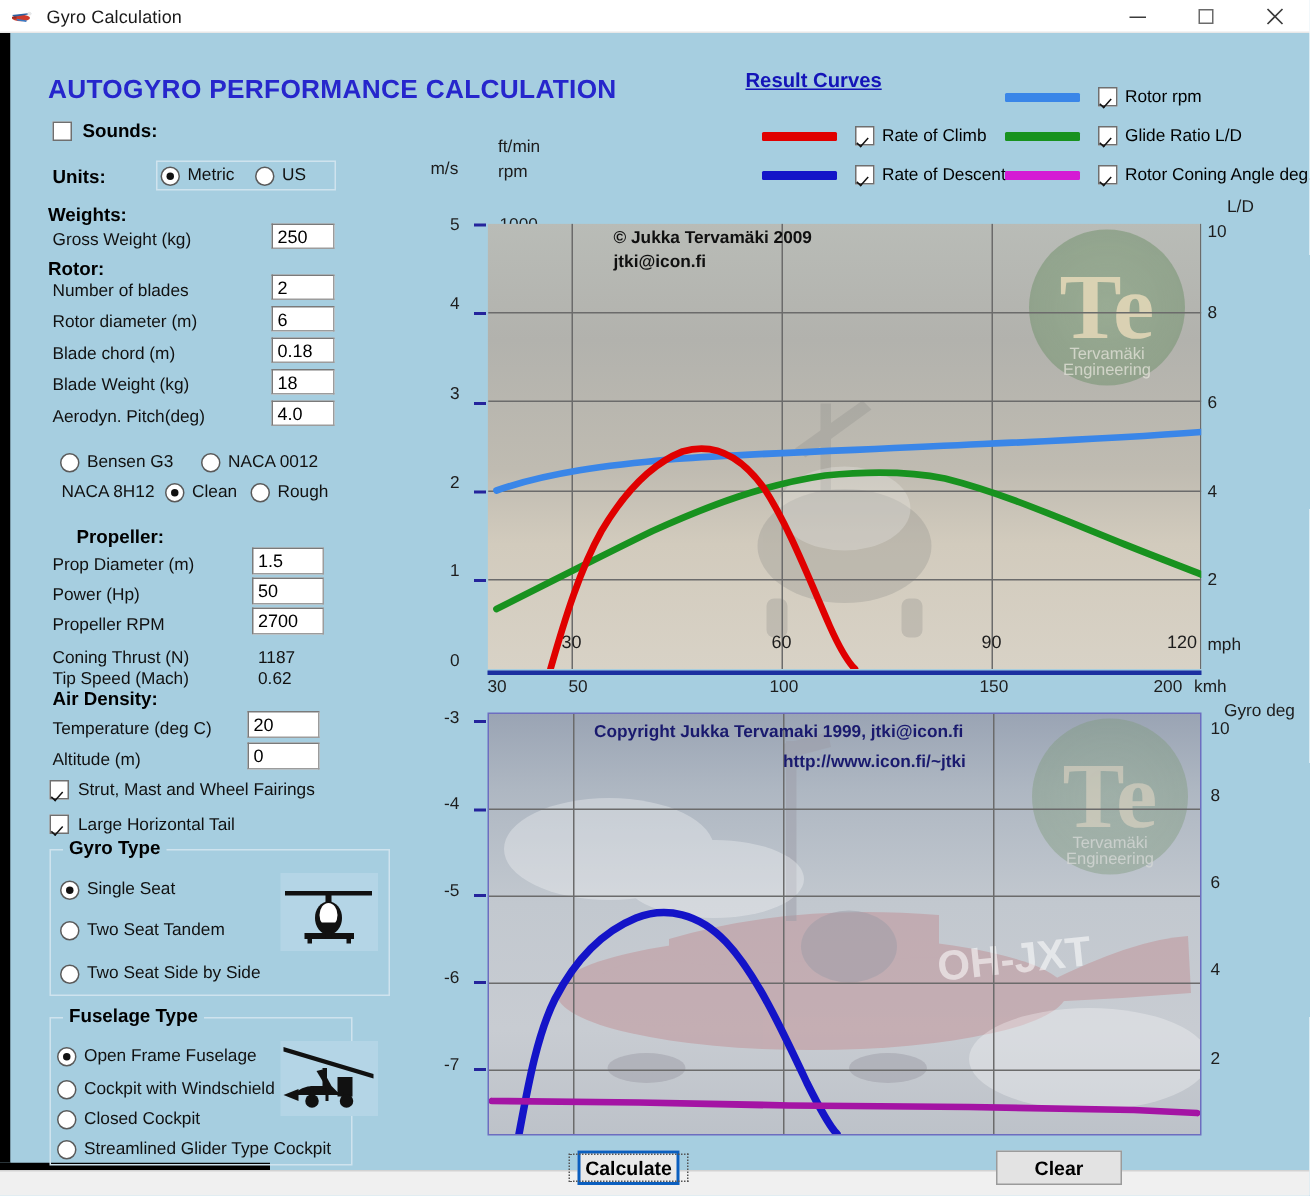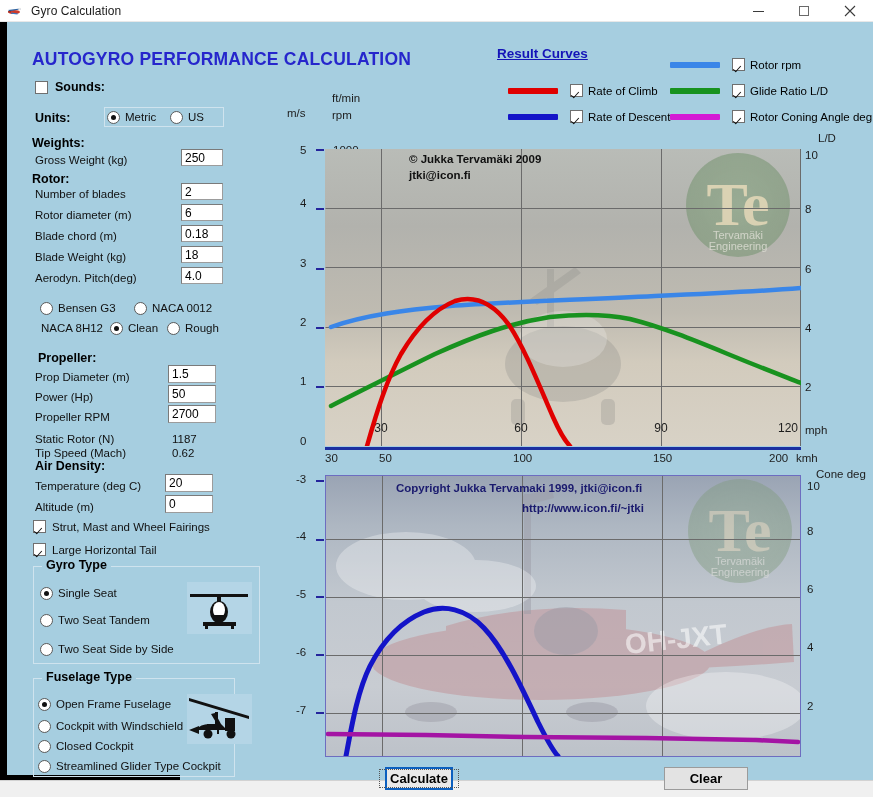--- a/index.html
+++ b/index.html
@@ -266,31 +266,31 @@
       <div class="lbl abs" style="left:34px; top:300px;">NACA 8H12</div>
       <div class="radio-row" style="left:103px; top:300px;">
         <span class="rb on"></span>
         <span class="lbl">Clean</span>
       </div>
       <div class="radio-row" style="left:160px; top:300px;">
         <span class="rb"></span>
         <span class="lbl">Rough</span>
       </div>
 
-      <div class="hdr abs" style="left:31px; top:329px;">Propeller:</div>
+      <div class="hdr abs" style="left:44px; top:329px;">Propeller:</div>
       <div class="lbl abs" style="left:28px; top:349px;">Prop Diameter (m)</div>
       <div class="tin" style="left:161px; top:343px; width:48px; height:18px;">1.5</div>
 
       <div class="lbl abs" style="left:28px; top:369px;">Power (Hp)</div>
       <div class="tin" style="left:161px; top:363px; width:48px; height:18px;">50</div>
 
       <div class="lbl abs" style="left:28px; top:389px;">Propeller RPM</div>
       <div class="tin" style="left:161px; top:383px; width:48px; height:18px;">2700</div>
 
-      <div class="lbl abs" style="left:28px; top:411px;">Static Rotor (N)</div>
+      <div class="lbl abs" style="left:28px; top:411px;">Coning Thrust (N)</div>
       <div class="roval" style="left:165px; top:411px;">1187</div>
       <div class="lbl abs" style="left:28px; top:425px;">Tip Speed (Mach)</div>
       <div class="roval" style="left:165px; top:425px;">0.62</div>
 
       <div class="hdr abs" style="left:28px; top:437px;">Air Density:</div>
       <div class="lbl abs" style="left:28px; top:458px;">Temperature (deg C)</div>
       <div class="tin" style="left:158px; top:452px; width:48px; height:18px;">20</div>
       <div class="lbl abs" style="left:28px; top:479px;">Altitude  (m)</div>
       <div class="tin" style="left:158px; top:473px; width:48px; height:18px;">0</div>
 
@@ -501,21 +501,21 @@
       <div class="axlbl" style="left:45px; top:430px;">30</div>
       <div class="axlbl" style="left:99px; top:430px;">50</div>
       <div class="axlbl" style="left:233px; top:430px;">100</div>
       <div class="axlbl" style="left:373px; top:430px;">150</div>
       <div class="axlbl" style="left:489px; top:430px;">200</div>
       <div class="axlbl" style="left:516px; top:430px;">kmh</div>
     </div>
 
     <div id="chart2" style="left:280px; top:440px; width:593px; height:300px;">
 
-      <div class="axlbl" style="left:536px; top:6px;">Cone  deg</div>
+      <div class="axlbl" style="left:536px; top:6px;">Gyro  deg</div>
 
       <div class="axlbl" style="left:16px; top:11px;">-3</div>
       <div class="tick-dash" style="left:36px; top:18px;"></div>
       <div class="axlbl" style="left:16px; top:68px;">-4</div>
       <div class="tick-dash" style="left:36px; top:77px;"></div>
       <div class="axlbl" style="left:16px; top:126px;">-5</div>
       <div class="tick-dash" style="left:36px; top:134px;"></div>
       <div class="axlbl" style="left:16px; top:184px;">-6</div>
       <div class="tick-dash" style="left:36px; top:192px;"></div>
       <div class="axlbl" style="left:16px; top:242px;">-7</div>

